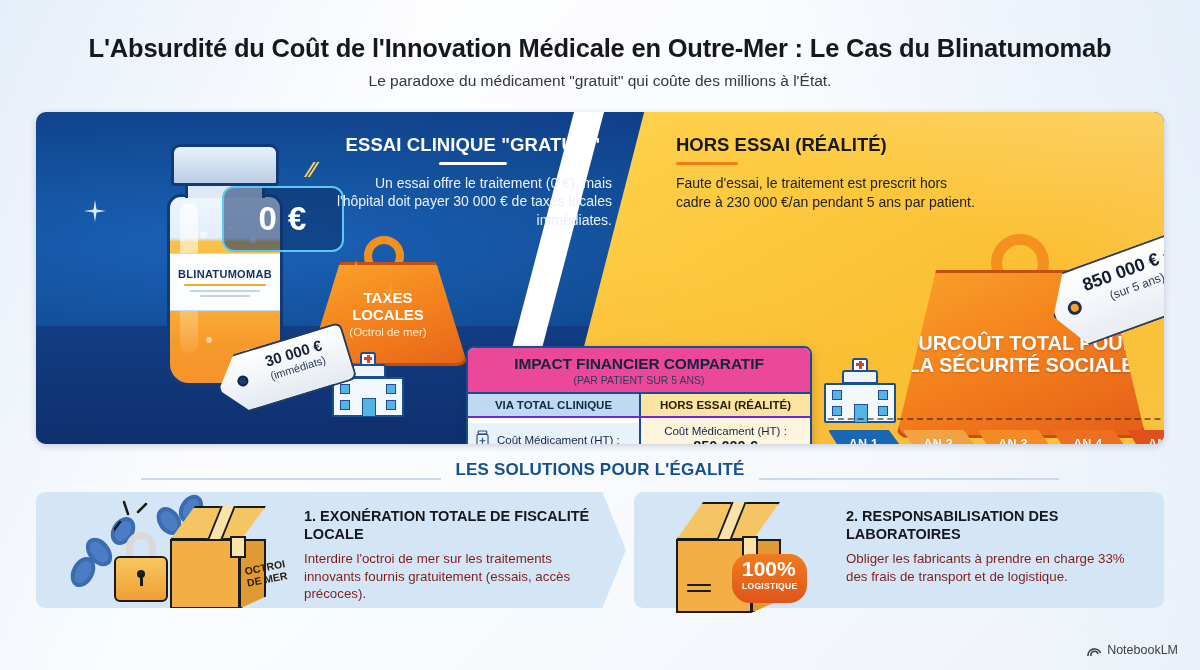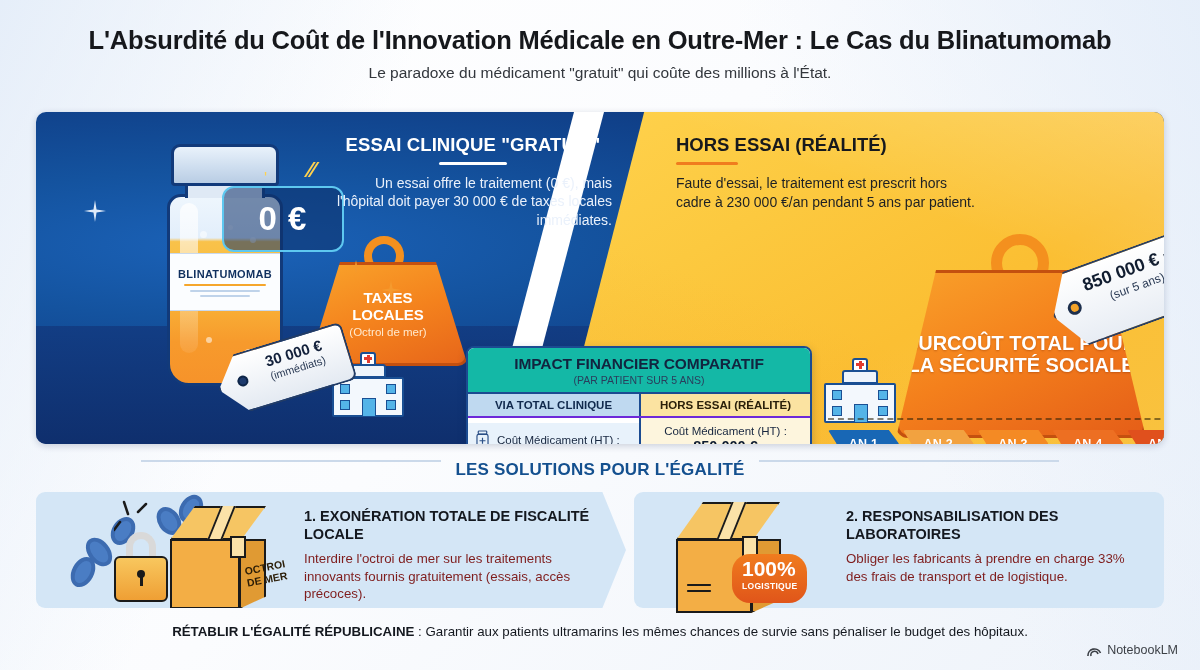--- a/index.html
+++ b/index.html
@@ -19,21 +19,21 @@
     background: linear-gradient(115deg, rgba(225,235,248,.85) 0%, rgba(255,255,255,0) 60%);
     pointer-events:none;
   }
   #page::after {
     content:""; position:absolute; right:0; top:0; width:460px; height:670px;
     background: linear-gradient(245deg, rgba(226,236,249,.8) 0%, rgba(255,255,255,0) 62%);
     pointer-events:none;
   }
 
   
-  .header { position:relative; z-index:3; padding-top:26px; text-align:center; }
+  .header { position:relative; z-index:3; padding-top:34px; text-align:center; }
   .title {
     font-size:25.5px; font-weight:bold; color:#16181c; letter-spacing:-.2px;
     font-family:"Liberation Sans", sans-serif;
   }
   .subtitle { margin-top:9px; font-size:15.5px; color:#33373d; }
 
   
   .panel {
     position:absolute; left:36px; top:112px; width:1128px; height:332px;
     border-radius:10px; overflow:hidden; z-index:3;
@@ -174,21 +174,21 @@
   .hosp .bld { position:absolute; left:0; top:13px; width:72px; height:40px; background:#f3f8fd; border:2px solid #1a4f93; border-radius:2px; }
   .hosp .win { position:absolute; width:10px; height:10px; background:#54b4e8; border:1.5px solid #1a4f93; }
   .hosp .door { position:absolute; left:30px; top:34px; width:14px; height:19px; background:#54b4e8; border:1.5px solid #1a4f93; }
 
   
   .table {
     position:absolute; left:430px; top:234px; width:346px; z-index:8;
     background:#ffffff; border:2.5px solid #1b4b91; border-radius:8px; overflow:hidden;
     box-shadow:0 3px 8px rgba(10,35,80,.25);
   }
-  .tbl-title { padding:7px 6px 6px; text-align:center; background:#14b8a6; }
+  .tbl-title { padding:7px 6px 6px; text-align:center; background:#ec4899; }
   .tbl-title .t { font-size:15.5px; font-weight:bold; color:#12243f; letter-spacing:-.1px; }
   .tbl-title .s { font-size:10.5px; color:#2a3d5c; margin-top:1px; }
   .tbl-row { display:flex; border-top:2px solid #1b4b91; }
   .tc { width:50%; }
   .tc.right { border-left:2px solid #1b4b91; }
   .th-b { background:#bfd9f0; text-align:center; padding:5px 2px; font-size:11.5px; font-weight:bold; color:#10294d; }
   .th-y { background:#fbe3a1; text-align:center; padding:5px 2px; font-size:11.5px; font-weight:bold; color:#2a200a; }
   .cell-b { background:#e8f2fb; padding:7px 6px; }
   .cell-y { background:#fdf5dd; padding:7px 6px; }
   .li { display:flex; align-items:center; gap:6px; }
@@ -234,21 +234,21 @@
     color:#ffffff; font-weight:bold; font-size:12.5px; letter-spacing:.2px;
     clip-path: polygon(0 0, 86% 0, 100% 50%, 86% 100%, 0 100%, 12% 50%);
     border-radius:3px;
   }
 
   .dashline { position:absolute; left:792px; top:306px; width:372px; height:0;
     border-top:2px dashed #2a2008; opacity:.55; z-index:6; }
 
   
   .sol-head { position:absolute; left:0; right:0; top:460px; z-index:4;
-    display:flex; align-items:flex-start; justify-content:center; gap:14px; }
+    display:flex; align-items:flex-end; justify-content:center; gap:14px; }
   .sol-head .ln { width:300px; height:2px; background:#cbd9ea; }
   .sol-head .tx { font-size:17px; font-weight:bold; color:#14508f; letter-spacing:.2px; }
 
   .sol-wrap { position:absolute; left:36px; top:492px; width:1128px; height:116px; z-index:4; }
   .sol-card {
     position:absolute; top:0; height:116px; background:#d4e6f6; border-radius:9px;
   }
   .sol-a { left:0; width:590px;
     clip-path: polygon(0 0, 96% 0, 100% 50%, 96% 100%, 0 100%); }
   .sol-b { left:598px; width:530px; }
@@ -534,23 +534,20 @@
         <div class="n">100%</div>
         <div class="l">LOGISTIQUE</div>
       </div>
       <div class="sol-text" style="left:212px; width:300px;">
         <h3>2. RESPONSABILISATION DES LABORATOIRES</h3>
         <p>Obliger les fabricants à prendre en charge 33% des frais de transport et de logistique.</p>
       </div>
     </div>
   </div>
 
-  <div class="footer">
-    <b>RÉTABLIR L'ÉGALITÉ RÉPUBLICAINE</b><span> : Garantir aux patients ultramarins les mêmes chances de survie sans pénaliser le budget des hôpitaux.</span>
-  </div>
 
   <div class="brand">
     <svg width="15" height="13" viewBox="0 0 15 13">
       <path d="M1 12 A6.5 6.5 0 0 1 13.5 9" fill="none" stroke="#3b3f45" stroke-width="1.6"></path>
       <path d="M4 12 A3.6 3.6 0 0 1 11 10" fill="none" stroke="#3b3f45" stroke-width="1.6"></path>
     </svg>
     <span>NotebookLM</span>
   </div>
 
 </div>

